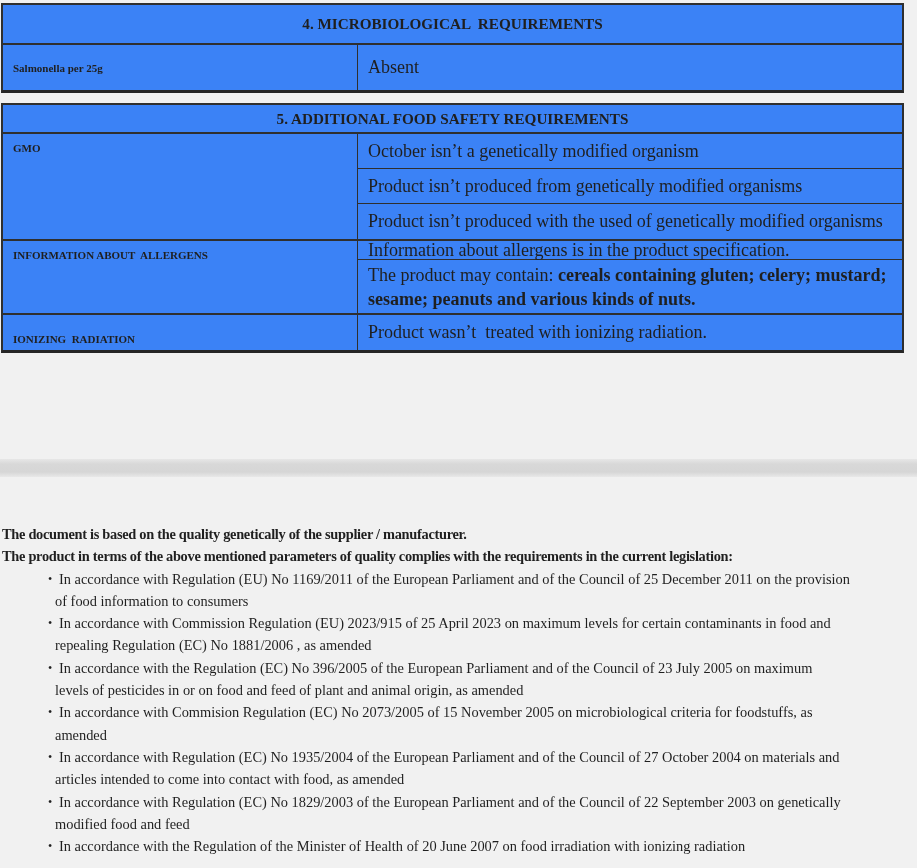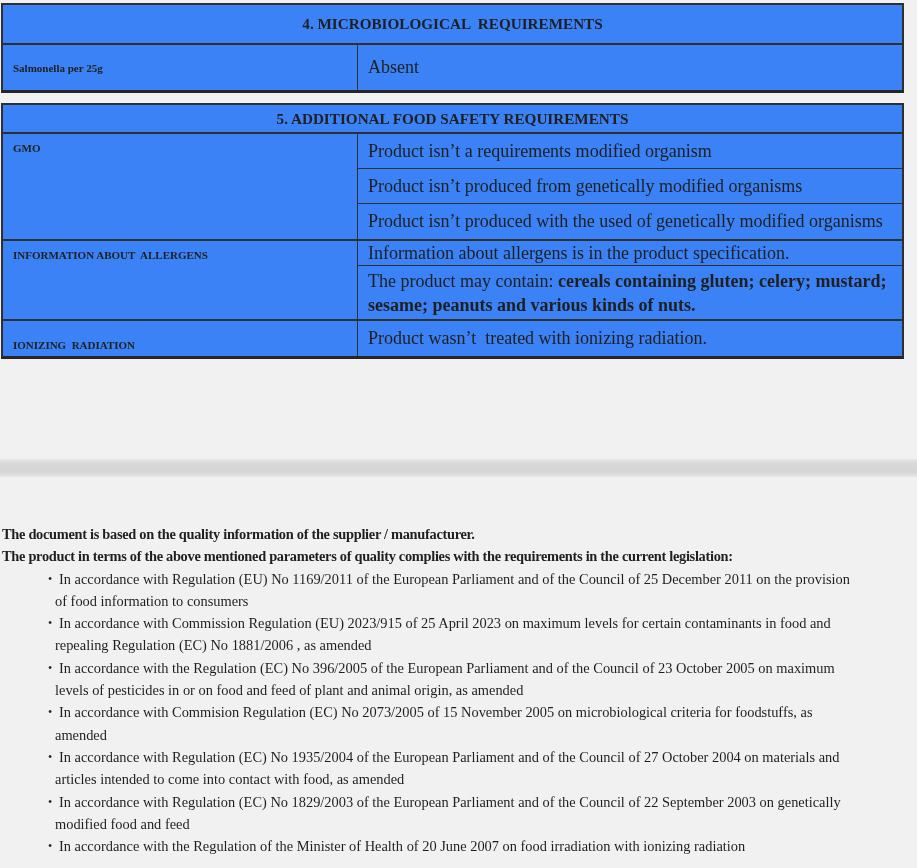--- a/index.html
+++ b/index.html
@@ -59,21 +59,21 @@
     border-bottom: 1px solid #2f2f2f;
     white-space: pre-wrap;
   }
   .sub:last-child { border-bottom: none; }
 
   #row-salmonella { height: 45px; }
   #row-salmonella .cell-left { display: flex; align-items: center; padding-top: 0; }
   #row-salmonella .sub { height: 100%; }
 
   .sub.gmo-line { height: 35px; }
-  .sub.allergen-line1 { height: 25px; }
+  .sub.allergen-line1 { height: 19px; }
   .sub.allergen-line2 {
     height: 53px;
     display: block;
     padding-top: 3px;
     line-height: 24px;
   }
   .sub.radiation-line { height: 35px; }
 
   .emph {
     font-weight: bold;
@@ -117,21 +117,21 @@
     </div>
   </div>
 </div>
 
 <div class="doc-table" id="table-safety">
   <div class="section-header">5. ADDITIONAL FOOD SAFETY REQUIREMENTS</div>
 
   <div class="trow">
     <div class="cell-left">GMO</div>
     <div class="cell-right">
-      <div class="sub gmo-line">Product isn’t a requirements modified organism</div>
+      <div class="sub gmo-line">October isn’t a genetically modified organism</div>
       <div class="sub gmo-line">Product isn’t produced from genetically modified organisms</div>
       <div class="sub gmo-line">Product isn’t produced with the used of genetically modified organisms</div>
     </div>
   </div>
 
   <div class="trow">
     <div class="cell-left">INFORMATION ABOUT  ALLERGENS</div>
     <div class="cell-right">
       <div class="sub allergen-line1">Information about allergens is in the product specification.</div>
       <div class="sub allergen-line2"><span>The product may contain: </span><span class="emph">cereals containing gluten; celery; mustard;</span><br><span class="emph">sesame; peanuts and various kinds of nuts.</span></div>
@@ -142,38 +142,38 @@
     <div class="cell-left vcenter">IONIZING  RADIATION</div>
     <div class="cell-right">
       <div class="sub radiation-line">Product wasn’t  treated with ionizing radiation.</div>
     </div>
   </div>
 </div>
 
 <div id="page-separator"></div>
 
 <div id="footer-text">
-  <div class="intro-line">The document is based on the quality information of the supplier / manufacturer.</div>
+  <div class="intro-line">The document is based on the quality genetically of the supplier / manufacturer.</div>
   <div class="intro-line">The product in terms of the above mentioned parameters of quality complies with the requirements in the current legislation:</div>
 
   <div class="bullet-block">
     <span class="bullet-marker">•</span>
     <div class="bullet-line1">In accordance with Regulation (EU) No 1169/2011 of the European Parliament and of the Council of 25 December 2011 on the provision</div>
     <div class="bullet-line2">of food information to consumers</div>
   </div>
 
   <div class="bullet-block">
     <span class="bullet-marker">•</span>
     <div class="bullet-line1">In accordance with Commission Regulation (EU) 2023/915 of 25 April 2023 on maximum levels for certain contaminants in food and</div>
     <div class="bullet-line2">repealing Regulation (EC) No 1881/2006 , as amended</div>
   </div>
 
   <div class="bullet-block">
     <span class="bullet-marker">•</span>
-    <div class="bullet-line1">In accordance with the Regulation (EC) No 396/2005 of the European Parliament and of the Council of 23 October 2005 on maximum</div>
+    <div class="bullet-line1">In accordance with the Regulation (EC) No 396/2005 of the European Parliament and of the Council of 23 July 2005 on maximum</div>
     <div class="bullet-line2">levels of pesticides in or on food and feed of plant and animal origin, as amended</div>
   </div>
 
   <div class="bullet-block">
     <span class="bullet-marker">•</span>
     <div class="bullet-line1">In accordance with Commision Regulation (EC) No 2073/2005 of 15 November 2005 on microbiological criteria for foodstuffs, as</div>
     <div class="bullet-line2">amended</div>
   </div>
 
   <div class="bullet-block">

